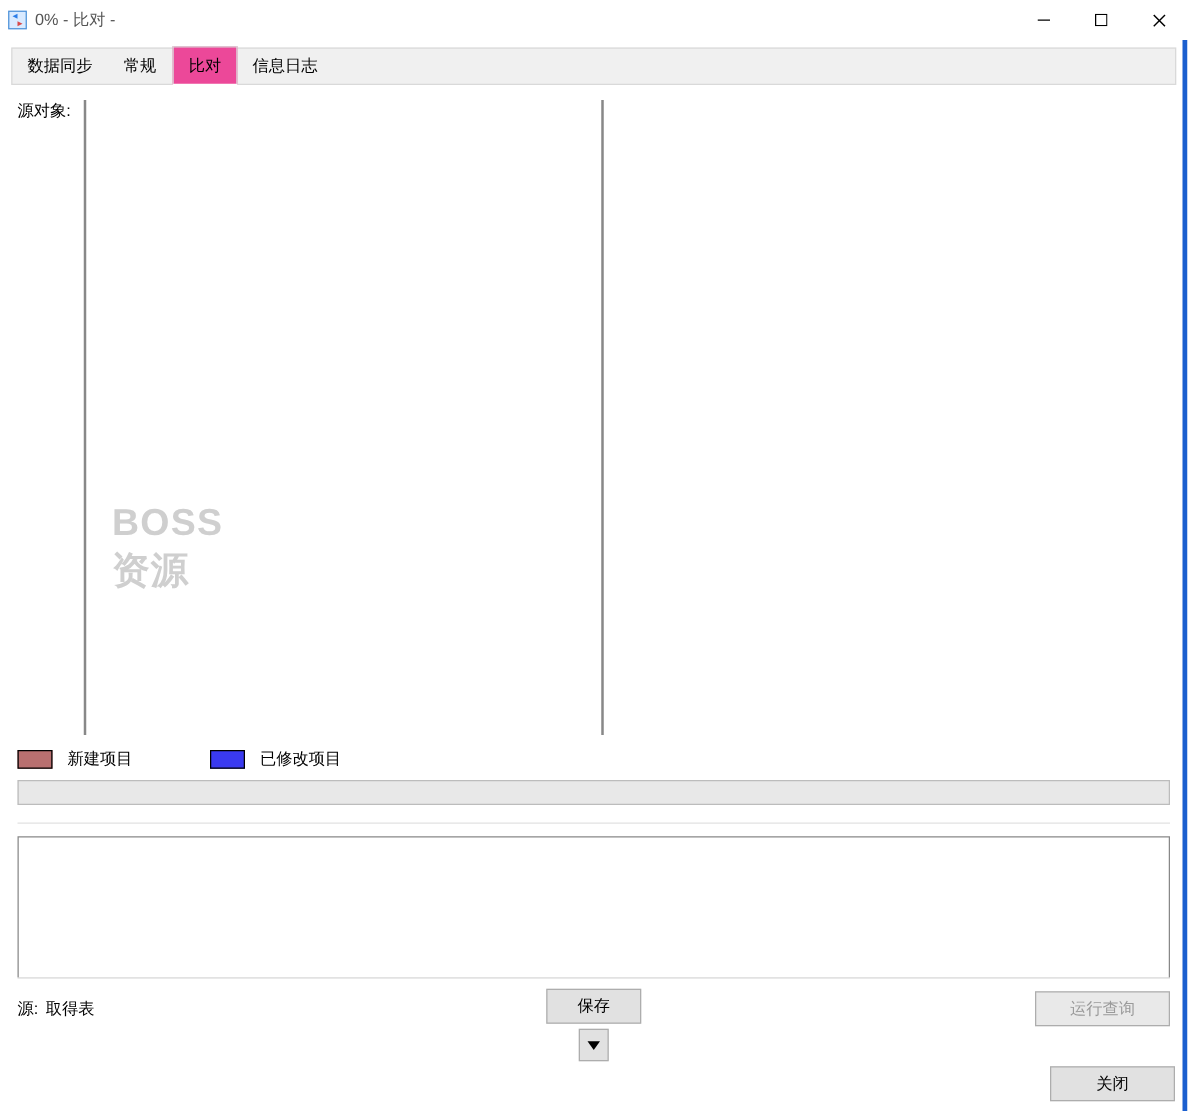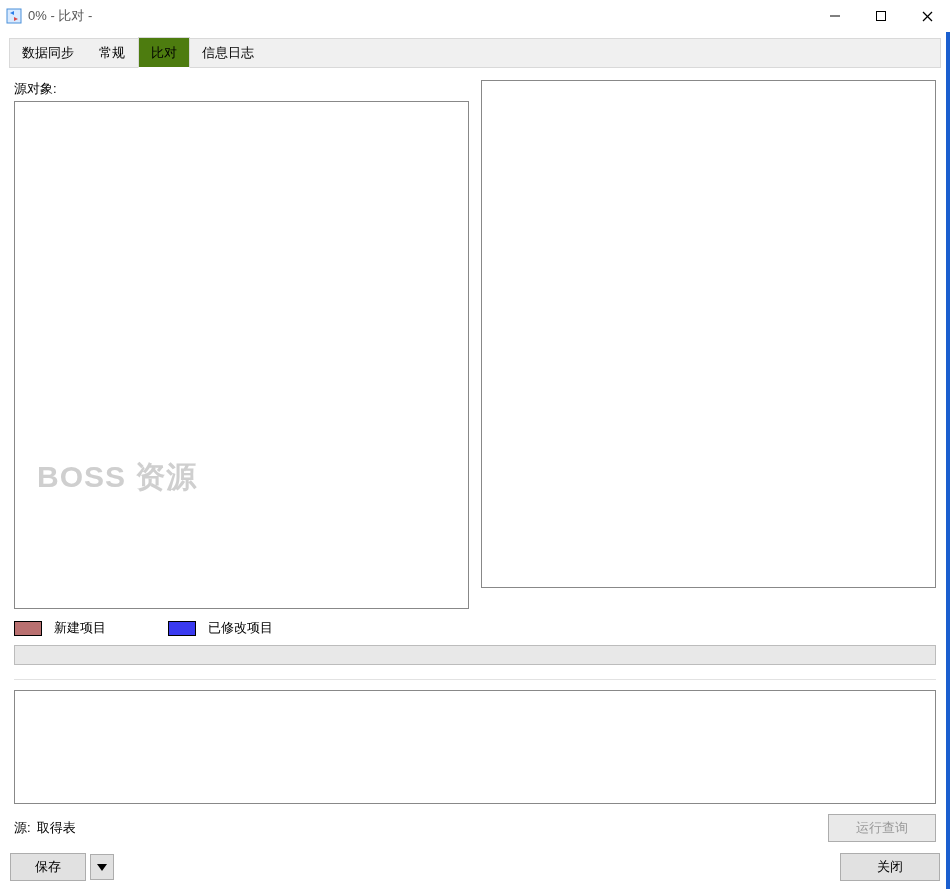--- a/index.html
+++ b/index.html
@@ -62,37 +62,37 @@
   }
   .tab {
     padding: 5px 12px;
     font-size: 13px;
     color: #000;
     border-right: 1px solid transparent;
     position: relative;
     top: 0;
   }
   .tab.active {
-    background: #4d7c0f;
+    background: #ec4899;
     border: 1px solid #d9d9d9;
     border-bottom: 1px solid #ffffff;
     margin-bottom: -1px;
     margin-top: -2px;
     padding-top: 6px;
   }
 
   
   .main {
     padding: 12px 14px 0 14px;
   }
   .two-col {
     display: flex;
     gap: 12px;
   }
-  .col { flex: 1; display: flex; flex-direction: column; }
+  .col { flex: 1; display: flex; flex-direction: row; gap: 10px; }
   .col-label { margin-bottom: 3px; }
   .box {
     border: 1px solid #888;
     height: 508px;
     background: #fff;
     position: relative;
   }
 
   .watermark {
     position: absolute;
@@ -171,20 +171,21 @@
 
   
   .footer {
     position: absolute;
     left: 0; right: 0; bottom: 0;
     padding: 8px 10px;
     display: flex;
     align-items: center;
     gap: 4px;
     border-top: 1px solid #ffffff;
+    flex-direction: column;
   }
   .btn.save { width: 76px; }
   .btn.drop {
     width: 24px; padding: 0; min-width: 0;
   }
   .btn.sync { width: 200px; }
   .btn.close { width: 100px; margin-left: auto; }
 
   .caret-down {
     width: 0; height: 0;

